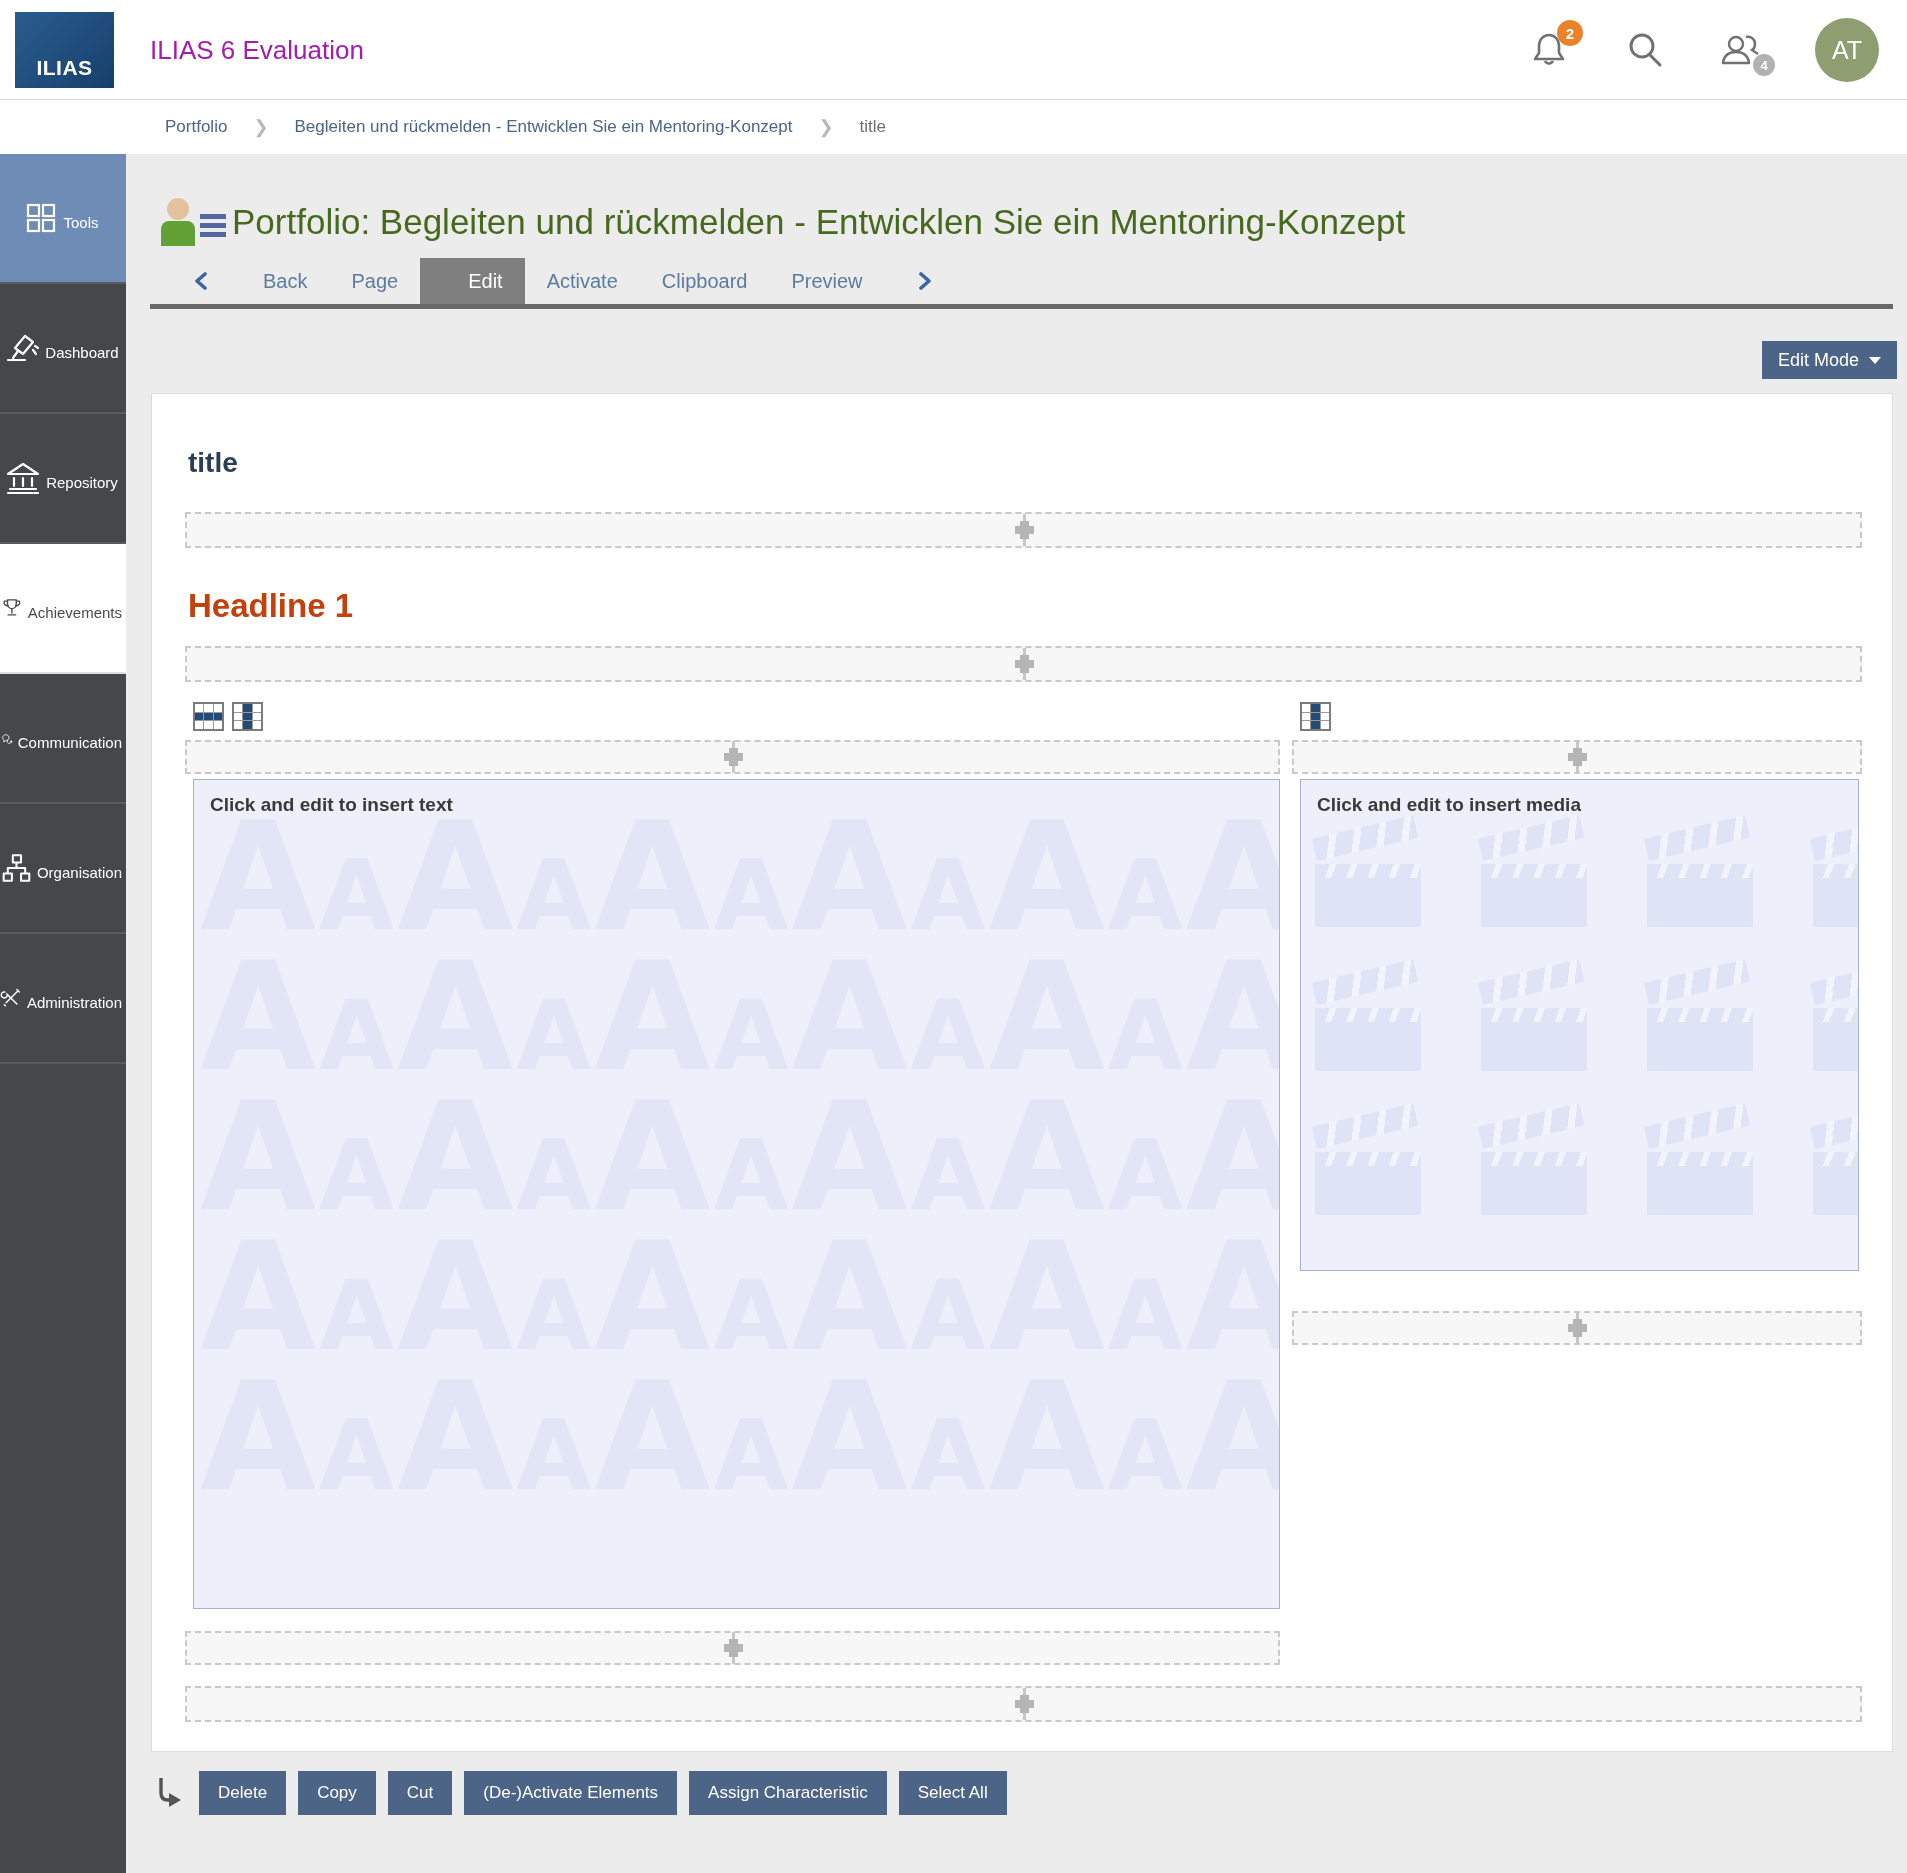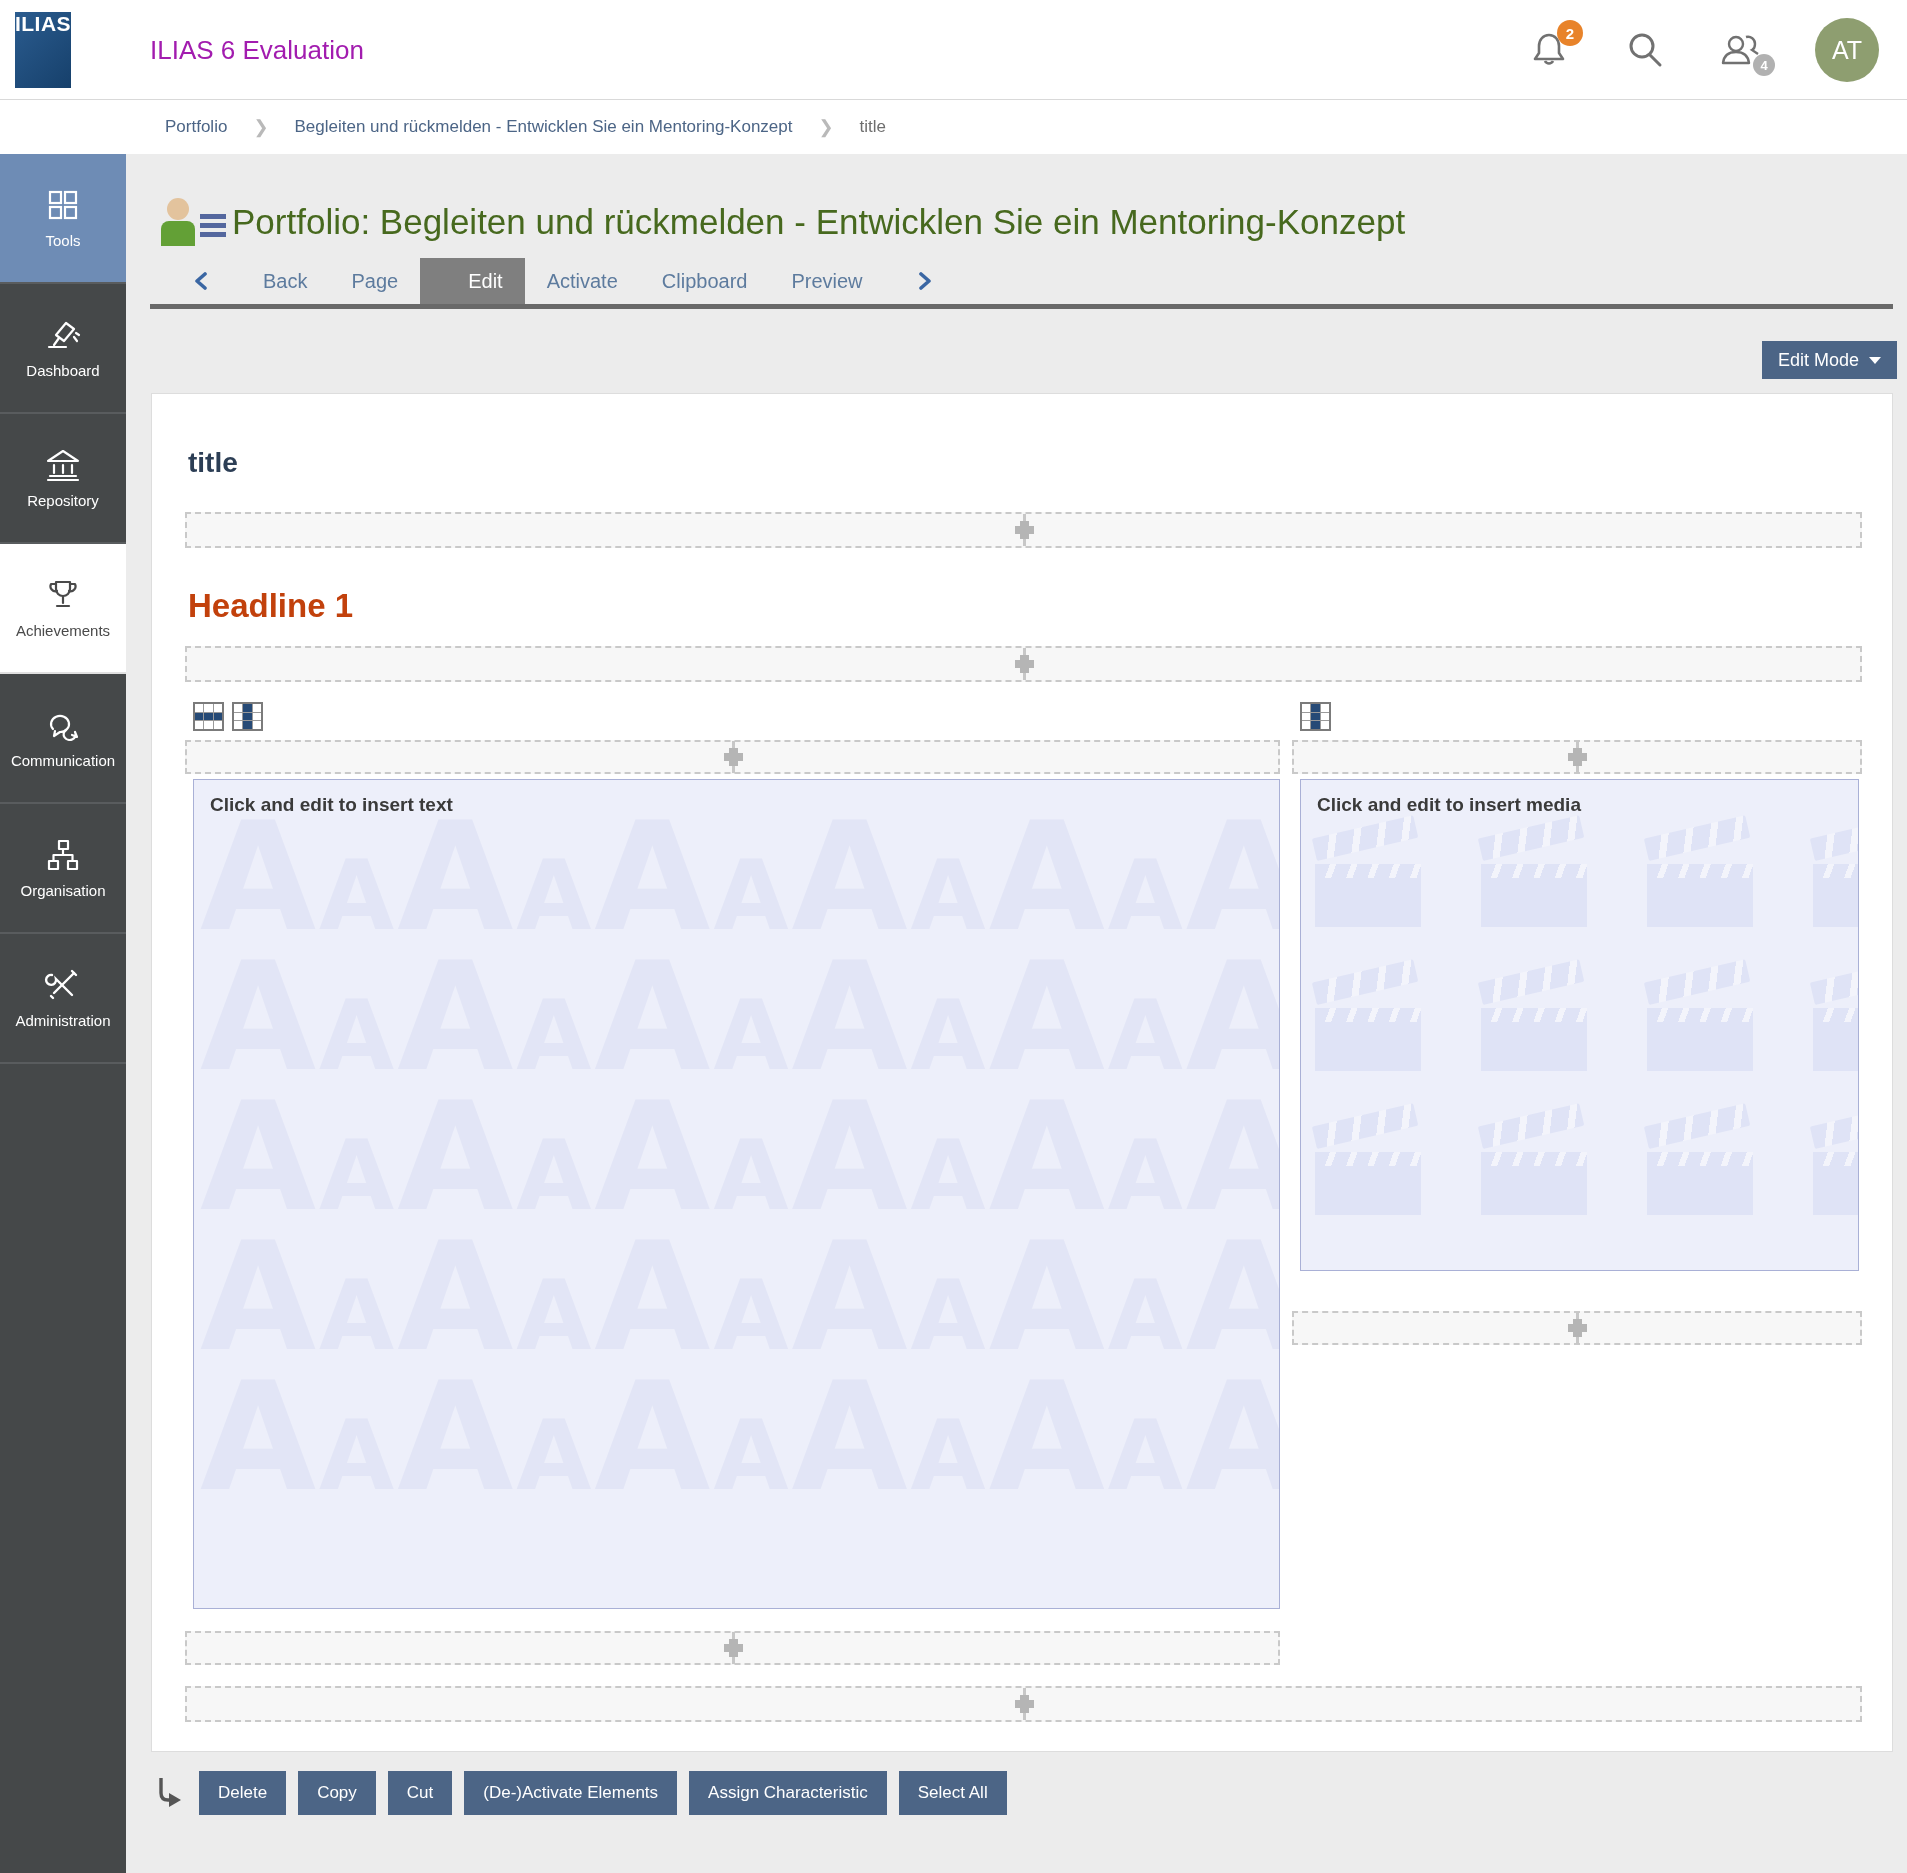--- a/index.html
+++ b/index.html
@@ -1,23 +1,23 @@
 <!DOCTYPE html>
 <html><head>
 <meta charset="utf-8">
 <style>
   * { margin:0; padding:0; box-sizing:border-box; }
   body { font-family:"Liberation Sans", sans-serif; background:#ececec; }
   .screen { position:relative; width:1907px; height:1873px; background:#ececec; overflow:hidden; }
 
   
   .header { position:absolute; top:0; left:0; width:1907px; height:100px; background:#fff; border-bottom:1px solid #d9d9d9; z-index:5; }
-  .logo { position:absolute; left:15px; top:12px; width:56px; height:76px;
+  .logo { position:absolute; left:15px; top:12px; width:99px; height:76px;
           background:linear-gradient(135deg,#2b5c8f 0%,#16406b 100%);
-          display:flex; align-items:flex-start; justify-content:center; }
+          display:flex; align-items:flex-end; justify-content:center; }
   .logo span { color:#fff; font-weight:bold; font-size:21px; letter-spacing:.5px; margin-bottom:8px; }
   .app-title { position:absolute; left:150px; top:0; height:100px; display:flex; align-items:center;
                font-size:26px; color:#a21caf; }
   .header-icons { position:absolute; right:0; top:0; height:100px; display:flex; align-items:center; }
   .hicon { position:relative; margin-right:52px; width:44px; height:44px; display:flex; align-items:center; justify-content:center; cursor:pointer; }
   .badge { position:absolute; border-radius:50%; color:#fff; display:flex; align-items:center; justify-content:center; font-weight:bold; }
   .badge.orange { width:26px; height:26px; font-size:15px; background:#e8832a; right:-12px; top:-8px; }
   .badge.gray   { width:22px; height:22px; font-size:13px; background:#b1b1b1; right:-12px; bottom:-4px; }
   .avatar { width:64px; height:64px; border-radius:50%; background:#8e9e70; color:#fff; font-size:25px;
             display:flex; align-items:center; justify-content:center; margin-right:28px; cursor:pointer; }
@@ -25,21 +25,21 @@
   
   .breadcrumbs { position:absolute; top:100px; left:0; width:1907px; height:54px; background:#fff;
                  display:flex; align-items:center; padding-left:165px; font-size:17px; }
   .crumb { color:#4c6586; cursor:pointer; }
   .crumb.current { color:#6e6e6e; cursor:default; }
   .crumb-sep { margin:0 26px; color:#b9b9b9; font-size:18px; }
 
   
   .sidebar { position:absolute; top:154px; left:0; width:126px; height:1719px; background:#454849; z-index:4; }
   .side-item { width:126px; height:130px; background:#454849; border-bottom:2px solid #595c5e;
-               display:flex; flex-direction:column; align-items:center; justify-content:center;
+               display:flex; flex-direction:row; align-items:center; justify-content:center;
                color:#fff; font-size:15px; text-align:left; cursor:pointer; }
   .side-item .lbl { margin-top:9px; line-height:17px; padding:0 4px; }
   .side-item.active { background:#6e8cb5; }
   .side-item.highlighted { background:#fff; color:#4a4a4a; border-bottom:2px solid #e0e0e0; }
   .side-item svg { display:block; }
 
   
   .main { position:absolute; left:126px; top:154px; width:1781px; }
 
   .title-row { display:flex; align-items:center; padding:44px 0 0 34px; }

